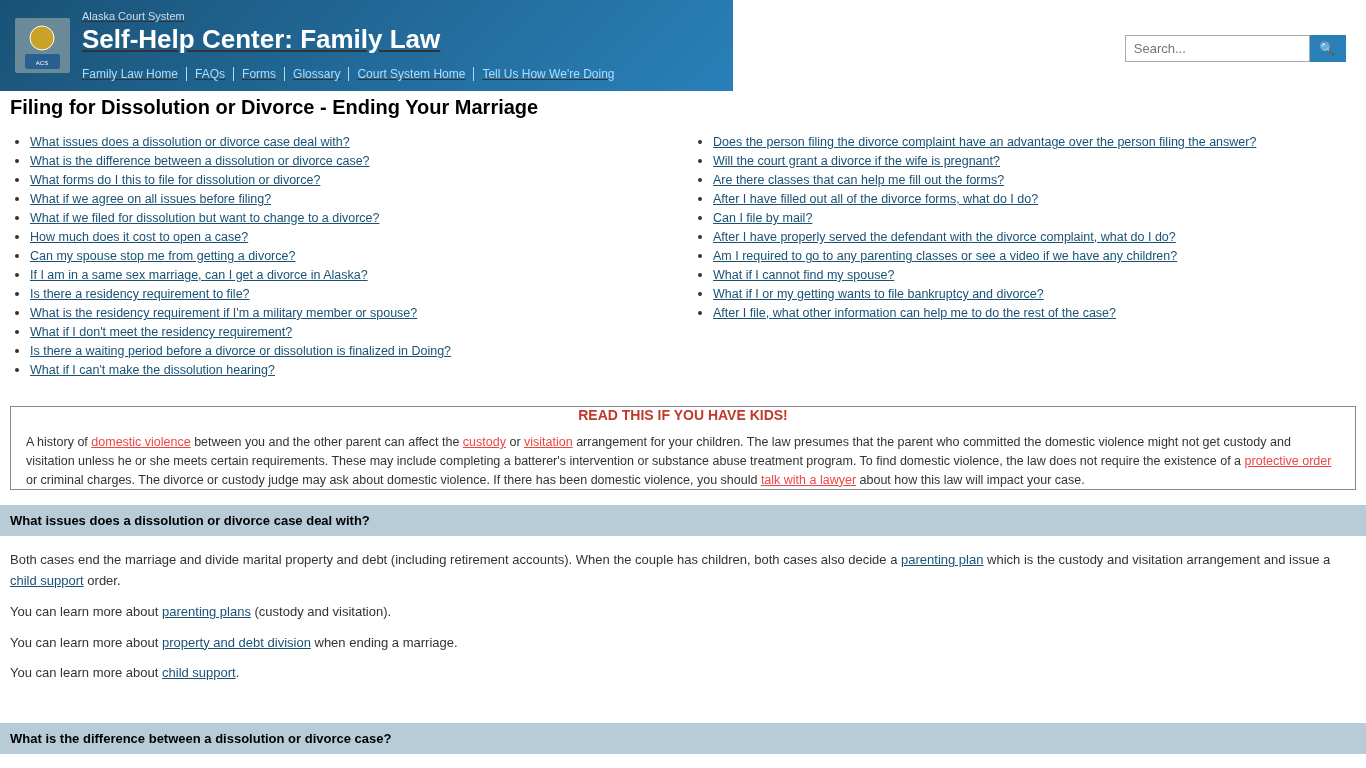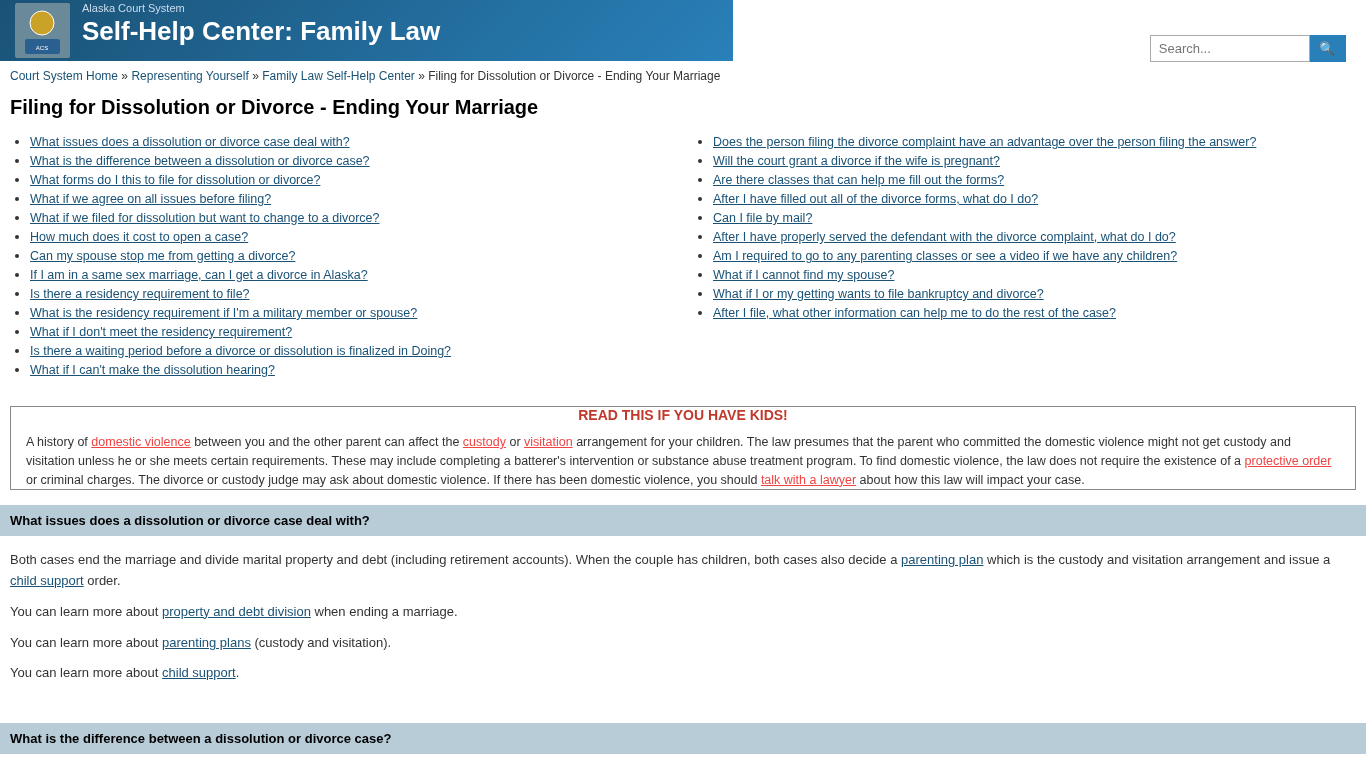--- a/index.html
+++ b/index.html
@@ -1,24 +1,25 @@
 <!DOCTYPE html>
 <html><head>
   <meta charset="utf-8">
   <style>
     * { box-sizing: border-box; margin: 0; padding: 0; }
     body { font-family: Arial, sans-serif; font-size: 13px; color: #333; background: #fff; }
 
     
     #header {
       background: linear-gradient(135deg, #1a5276 0%, #2980b9 100%);
-      padding: 2px 15px;
+      padding: 10px 15px;
       display: flex;
       align-items: center;
       width: 733px;
+      text-decoration: underline;
     }
     #header-logo {
       width: 55px;
       height: 55px;
       margin-right: 12px;
       background: #999;
       border-radius: 3px;
       flex-shrink: 0;
       overflow: hidden;
     }
@@ -51,21 +52,21 @@
 
     
     #top-bar {
       position: absolute;
       top: 35px;
       right: 20px;
       display: flex;
       align-items: center;
     }
     #search-input {
-      width: 160px;
+      width: 185px;
       padding: 5px 8px;
       border: 1px solid #aaa;
       font-size: 13px;
       color: #999;
     }
     #search-button {
       background: #2980b9;
       border: none;
       color: #fff;
       padding: 6px 10px;
@@ -166,37 +167,36 @@
       <svg width="55" height="55" viewBox="0 0 55 55">
         <rect width="55" height="55" fill="#6a8a9a"></rect>
         <circle cx="27" cy="20" r="12" fill="#c9a227" stroke="#fff" stroke-width="1"></circle>
         <rect x="10" y="36" width="35" height="15" fill="#2a6090" rx="2"></rect>
         <text x="27" y="47" text-anchor="middle" fill="#fff" font-size="6" font-family="Arial">ACS</text>
       </svg>
     </div>
     <div id="header-text">
       <h2>Alaska Court System</h2>
       <h1>Self-Help Center: Family Law</h1>
+      <nav id="nav-bar">
+        <a class="nav-link">Family Law Home</a>
+        <a class="nav-link">FAQs</a>
+        <a class="nav-link">Forms</a>
+        <a class="nav-link">Glossary</a>
+        <a class="nav-link">Court System Home</a>
+        <a class="nav-link">Tell Us How We're Doing</a>
+      </nav>
     </div>
   </div>
 
   <div id="top-bar">
     <input type="text" id="search-input" placeholder="Search..." value="" style="">
     <button id="search-button">🔍</button>
   </div>
 
-  <div id="breadcrumb">
-    <a href="#">Court System Home</a>
-    »
-    <a href="#">Representing Yourself</a>
-    »
-    <a href="#">Family Law Self-Help Center</a>
-    »
-    <span>Filing for Dissolution or Divorce - Ending Your Marriage</span>
-  </div>
 
   <div id="page-title">Filing for Dissolution or Divorce - Ending Your Marriage</div>
 
   <div id="toc">
     <ul>
       <li><a href="#">What issues does a dissolution or divorce case deal with?</a></li>
       <li><a href="#">What is the difference between a dissolution or divorce case?</a></li>
       <li><a href="#">What forms do I this to file for dissolution or divorce?</a></li>
       <li><a href="#">What if we agree on all issues before filing?</a></li>
       <li><a href="#">What if we filed for dissolution but want to change to a divorce?</a></li>
@@ -229,25 +229,25 @@
       A history of <a href="#">domestic violence</a> between you and the other parent can affect the <a href="#">custody</a> or <a href="#">visitation</a> arrangement for your children. The law presumes that the parent who committed the domestic violence might not get custody and visitation unless he or she meets certain requirements. These may include completing a batterer's intervention or substance abuse treatment program. To find domestic violence, the law does not require the existence of a <a href="#">protective order</a> or criminal charges. The divorce or custody judge may ask about domestic violence. If there has been domestic violence, you should <a href="#">talk with a lawyer</a> about how this law will impact your case.
     </p>
   </div>
 
   <div class="section-header">What issues does a dissolution or divorce case deal with?</div>
   <div class="content-area">
     <p>
       Both cases end the marriage and divide marital property and debt (including retirement accounts). When the couple has children, both cases also decide a <a href="#">parenting plan</a> which is the custody and visitation arrangement and issue a <a href="#">child support</a> order.
     </p>
     <p>
+      You can learn more about <a href="#">parenting plans</a> (custody and visitation).
+    </p>
+    <p>
       You can learn more about <a href="#">property and debt division</a> when ending a marriage.
     </p>
     <p>
-      You can learn more about <a href="#">parenting plans</a> (custody and visitation).
-    </p>
-    <p>
       You can learn more about <a href="#">child support</a>.
     </p>
   </div>
 
   <div class="section-header">What is the difference between a dissolution or divorce case?</div>
 
 </div>
 
 </body></html>

